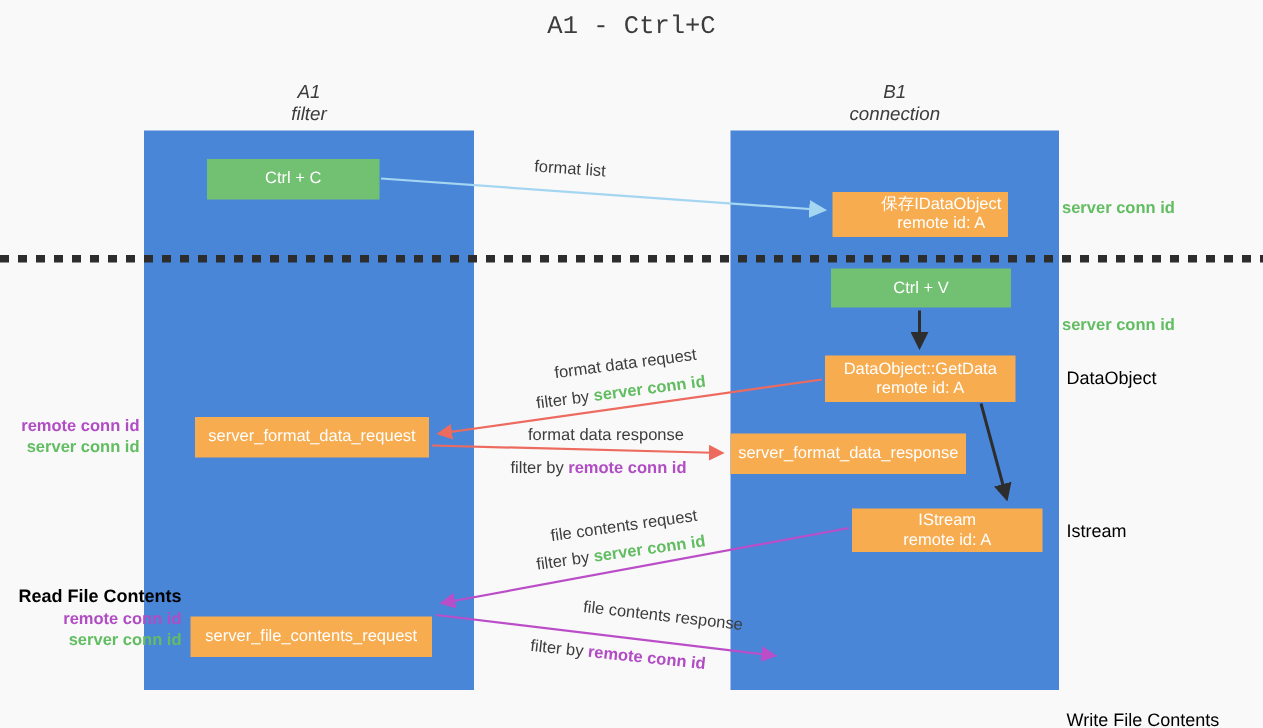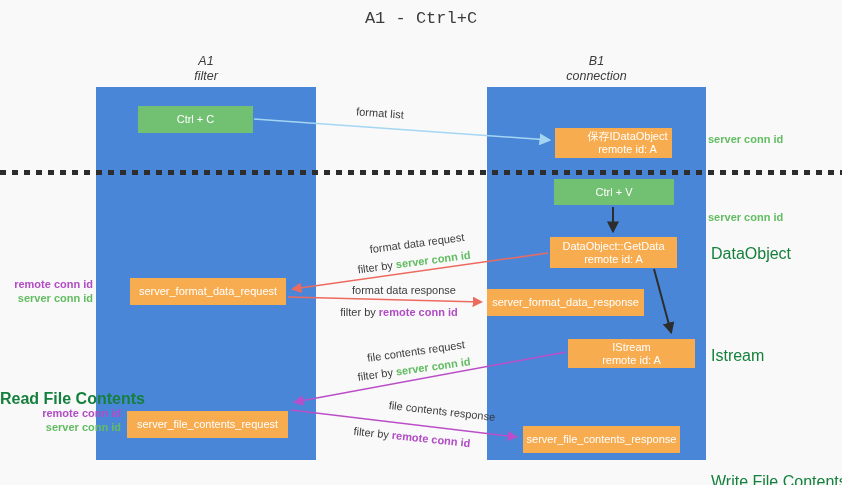--- a/index.html
+++ b/index.html
@@ -22,21 +22,21 @@
          justify-content:center; text-align:right; color:#ffffff; font-size:11px;
          line-height:13px; z-index:3; white-space:nowrap; }
   .green  { background:#72c072; }
   .orange { background:#f8ac50; }
 
   .arrows { position:absolute; left:0; top:0; z-index:4; pointer-events:none; }
 
   .lbl { position:absolute; font-size:11px; color:#3c3c3c; white-space:nowrap; z-index:5; }
   .gtxt { color:#62bd62; font-weight:bold; }
   .ptxt { color:#b14cc4; font-weight:bold; }
-  .dark12 { font-size:16px; color:#15803d; }
+  .dark12 { font-size:12px; color:#000000; }
   .rt { text-align:right; }
 </style>
 </head>
 <body>
 
 <div class="stage">
 
   <div class="title">
     <div>A1 - Ctrl+C</div>
   </div>
@@ -83,23 +83,20 @@
 
   <div class="box orange" style="left:568px; top:339px; width:127px; height:29px;">
     <div>IStream</div>
     <div>remote id: A</div>
   </div>
 
   <div class="box orange" style="left:127px; top:393px; width:161px; height:27px;margin-top:18px;">
     <div>server_file_contents_request</div>
   </div>
 
-  <div class="box orange" style="left:523px; top:426px; width:157px; height:27px;">
-    <div>server_file_contents_response</div>
-  </div>
 
   <svg class="arrows" width="842" height="485">
     <defs>
       <marker id="m-blue" viewBox="0 0 10 10" refX="8" refY="5" markerWidth="8" markerHeight="8" orient="auto-start-reverse">
         <path d="M0,0 L10,5 L0,10 z" fill="#a4d6f2"></path>
       </marker>
       <marker id="m-red" viewBox="0 0 10 10" refX="8" refY="5" markerWidth="7" markerHeight="7" orient="auto-start-reverse">
         <path d="M0,0 L10,5 L0,10 z" fill="#ed6a5f"></path>
       </marker>
       <marker id="m-purple" viewBox="0 0 10 10" refX="8" refY="5" markerWidth="7" markerHeight="7" orient="auto-start-reverse">

